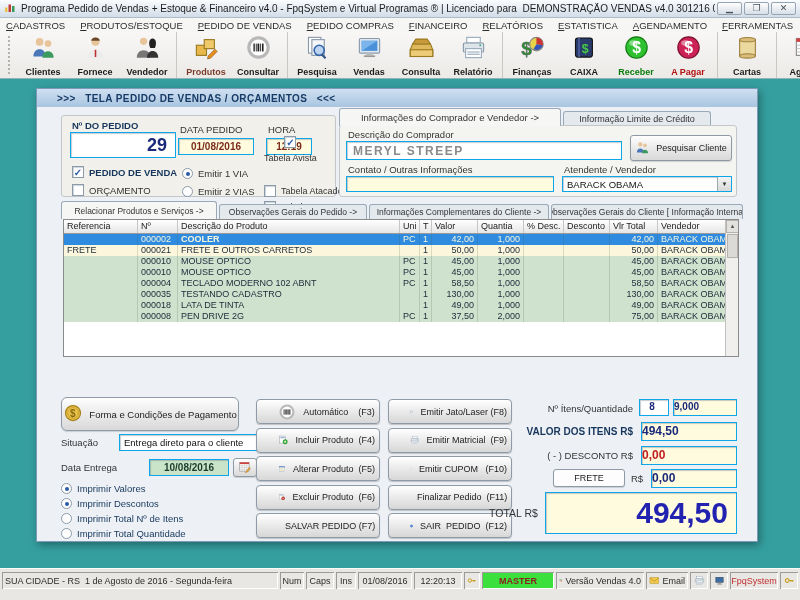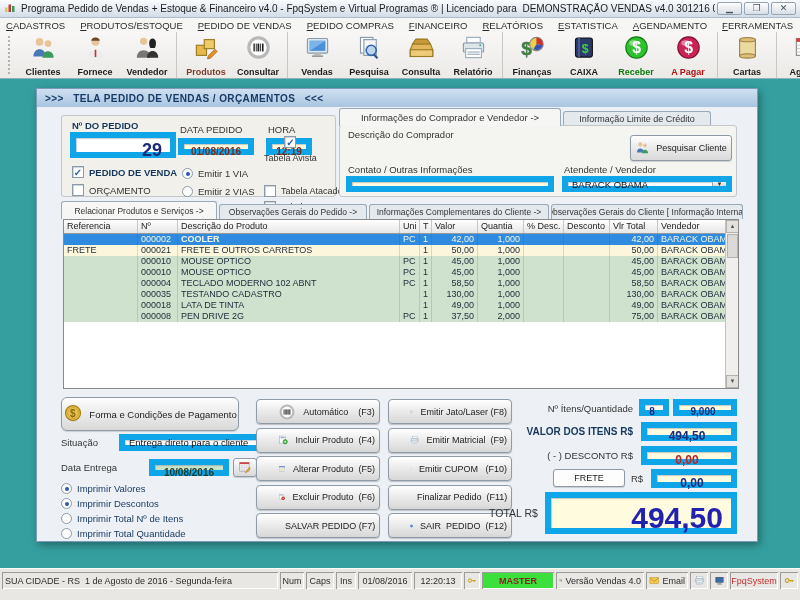--- a/index.html
+++ b/index.html
@@ -21,28 +21,28 @@
     background:linear-gradient(#f8f7f6,#eceae7);border-bottom:1px solid #8fb4b8;display:flex;align-items:stretch;padding-left:8px;}
   #toolbar::before{content:"";width:3px;margin:4px 4px 4px 0;border-left:2px dotted #b5b2ae;}
   .tgroup{display:flex;border-right:1px solid #cac7c2;padding:0 3px;}
   .tbtn{min-width:52px;padding:2px 5px 1px;display:flex;flex-direction:column;align-items:center;justify-content:space-between;border-radius:3px;}
   .tlabel{font-size:9px;font-weight:bold;color:#1c1c1c;white-space:nowrap;}
 
   
   #appwin{position:absolute;left:36px;top:88px;width:722px;height:454px;background:#edf1f6;
     border:1px solid #7d9ab8;box-shadow:2px 3px 8px rgba(0,0,0,.35);}
   #wtitle{position:absolute;left:0;top:0;width:100%;height:18px;
-    background:linear-gradient(#cfe0f1,#a9c5e0);display:flex;align-items:center;padding-left:8px;
+    background:linear-gradient(#cfe0f1,#a9c5e0);display:flex;align-items:center;padding-left:20px;
     font-size:10px;font-weight:bold;color:#173a66;letter-spacing:.4px;white-space:pre;}
   #wbody{position:absolute;left:0;top:18px;width:720px;height:434px;}
 
   .gbox{position:absolute;background:#f1f0ea;border:1px solid #c3c7c9;border-radius:3px;}
   .lbl{position:absolute;font-size:9.5px;color:#333;white-space:nowrap;}
   .lbl.navy{color:#16365c;font-weight:bold;}
-  .fld{position:absolute;font-size:10px;border:6px solid #0ea5e9;
+  .fld{position:absolute;font-size:10px;border:1px solid #0ea5e9;
     box-shadow:inset 1px 1px 1px rgba(90,110,130,.35);background:#fff;}
   .fld.cream{background:#fffbdf;}
   .fld.green{background:#c9e4c9;}
   .chk,.rad{position:absolute;display:flex;align-items:center;gap:5px;font-size:9.5px;color:#333;white-space:nowrap;}
   .chk .box{width:12px;height:12px;background:#fff;border:1px solid #8a9aa8;box-shadow:inset 1px 1px 1px rgba(90,110,130,.3);
     font-size:10px;line-height:11px;text-align:center;color:#2a5aa8;font-weight:bold;}
   .chk.on .box::after{content:"✓";}
   .rad .box{width:11px;height:11px;border-radius:50%;background:#fff;border:1px solid #8a9aa8;position:relative;}
   .rad.on .box::after{content:"";position:absolute;left:2.5px;top:2.5px;width:4px;height:4px;border-radius:50%;background:#2a5aa8;}
 
@@ -51,21 +51,21 @@
   .tab.active{background:#f6f7f4;font-size:9.5px;z-index:2;}
 
   .btn3d{position:absolute;border:1px solid #8e9aa5;border-radius:3px;
     background:linear-gradient(#fefefe,#ececec 45%,#d9d9d9);
     display:flex;align-items:center;justify-content:center;gap:6px;font-size:9.5px;color:#1c1c1c;box-shadow:0 1px 1px rgba(0,0,0,.15);}
   .combo{display:flex;align-items:center;padding-left:4px;font-size:9.5px;color:#111;}
   .combo .arr{margin-left:auto;width:14px;align-self:stretch;background:linear-gradient(#f4f4f4,#d8d8d8);
     border-left:1px solid #9aa;display:flex;align-items:center;justify-content:center;font-size:6px;color:#333;}
 
   
-  #grid{position:absolute;left:26px;top:112px;width:676px;height:170px;background:#fff;border:1px solid #8a8a8a;overflow:hidden;}
+  #grid{position:absolute;left:26px;top:112px;width:676px;height:138px;background:#fff;border:1px solid #8a8a8a;overflow:hidden;}
   #ghead{display:flex;height:14px;background:linear-gradient(#ffffff,#e6e6e6);border-bottom:1px solid #9a9a9a;}
   #ghead .hc{font-size:9px;color:#1c1c1c;padding:1px 3px;border-right:1px solid #c6c6c6;overflow:hidden;white-space:nowrap;}
   .grow{display:flex;height:11px;}
   .grow .c{font-size:9px;color:#1c2a3a;padding:0 3px;border-right:1px solid rgba(60,90,60,.18);
     white-space:nowrap;overflow:hidden;line-height:11px;}
   .grow.cream{background:#fcf6dd;}
   .grow.green{background:#cfe2cd;}
   .grow.selected{background:#2f8be0;}
   .grow.selected .c{color:#f6f6dc;}
   #vsb{position:absolute;right:0;top:0;width:13px;height:168px;background:#f0efed;border-left:1px solid #c0c0c0;}
@@ -73,21 +73,21 @@
     font-size:6px;text-align:center;line-height:11px;color:#555;}
   #sbthumb{position:absolute;left:1px;top:14px;width:11px;height:24px;background:#dcdad6;border:1px solid #b5b2ae;}
 
   
   .abtn{position:absolute;width:124px;height:25px;border:1px solid #8e9aa5;border-radius:4px;
     background:linear-gradient(#ffffff,#ececec 45%,#d7d7d7);display:flex;align-items:center;padding-left:21px;gap:7px;
     box-shadow:0 1px 1px rgba(0,0,0,.2);}
   .abtn .alabel{font-size:9px;color:#1c1c1c;white-space:pre;flex:1;text-align:center;padding-right:4px;}
 
   
-  .tot-val{font-weight:bold;color:#1a2a7a;text-align:center;padding:1px 4px 0 0;}
+  .tot-val{font-weight:bold;color:#1a2a7a;text-align:left;padding:1px 4px 0 0;}
   #bigtotal{font-size:30px;font-weight:bold;color:#2222b0;text-align:right;line-height:40px;padding-right:8px;}
 
   
   #statusbar{position:absolute;left:0;top:568px;width:800px;height:32px;background:#e9e7e3;border-top:1px solid #fbfbf9;
     display:flex;align-items:flex-start;padding:3px 2px 0;gap:2px;}
   .seg{height:17px;background:#e9e7e3;box-shadow:inset 1px 1px 0 #9b9b9b,inset -1px -1px 0 #ffffff;
     font-size:9px;color:#2c2c2c;display:flex;align-items:center;justify-content:center;gap:3px;white-space:pre;overflow:hidden;padding:0 3px;}
 </style>
 </head>
 <body>
@@ -187,36 +187,36 @@
               <rect x="13.5" y="8.5" width=".8" height="7"></rect>
               <rect x="15.1" y="8.5" width="1.4" height="7"></rect>
             </g>
           </svg>
           <span class="tlabel" style="color:#1c1c1c">Consultar</span>
         </div>
       </div>
       <div class="tgroup">
         <div class="tbtn">
           <svg width="27" height="27" viewBox="0 0 24 24">
+            <rect x="4" y="3" width="11" height="14" fill="#fff" stroke="#8899aa"></rect>
+            <rect x="7" y="5" width="11" height="14" fill="#f4f6f8" stroke="#8899aa"></rect>
+            <circle cx="13.5" cy="14.5" r="4.5" fill="rgba(120,170,230,.45)" stroke="#3366aa" stroke-width="1.4"></circle>
+            <rect x="16.3" y="17.3" width="5" height="2" transform="rotate(45 16.3 17.3)" fill="#335588"></rect>
+          </svg>
+          <span class="tlabel" style="color:#1c1c1c">Pesquisa</span>
+        </div>
+        <div class="tbtn">
+          <svg width="27" height="27" viewBox="0 0 24 24">
             <rect x="3" y="4" width="18" height="13" rx="1" fill="#dfe8f0" stroke="#8899aa"></rect>
             <rect x="5" y="6" width="14" height="9" fill="#4a90d9"></rect>
             <path d="M5 6h14L5 15z" fill="#7ab4ea"></path>
             <rect x="9" y="17" width="6" height="2" fill="#bbb"></rect>
             <rect x="7" y="19" width="10" height="1.5" fill="#999"></rect>
           </svg>
           <span class="tlabel" style="color:#1c1c1c">Vendas</span>
-        </div>
-        <div class="tbtn">
-          <svg width="27" height="27" viewBox="0 0 24 24">
-            <rect x="4" y="3" width="11" height="14" fill="#fff" stroke="#8899aa"></rect>
-            <rect x="7" y="5" width="11" height="14" fill="#f4f6f8" stroke="#8899aa"></rect>
-            <circle cx="13.5" cy="14.5" r="4.5" fill="rgba(120,170,230,.45)" stroke="#3366aa" stroke-width="1.4"></circle>
-            <rect x="16.3" y="17.3" width="5" height="2" transform="rotate(45 16.3 17.3)" fill="#335588"></rect>
-          </svg>
-          <span class="tlabel" style="color:#1c1c1c">Pesquisa</span>
         </div>
         <div class="tbtn">
           <svg width="27" height="27" viewBox="0 0 24 24">
             <path d="M4 9l3-4.5h10L20 9" fill="#c89a3a" stroke="#9a7a20"></path>
             <path d="M4 9h16l2 5v6H2v-6z" fill="#e0b75a" stroke="#9a7a20"></path>
             <rect x="2" y="14" width="20" height="6" fill="#eecb77" stroke="#9a7a20"></rect>
           </svg>
           <span class="tlabel" style="color:#1c1c1c">Consulta</span>
         </div>
         <div class="tbtn">
@@ -334,20 +334,21 @@
         <label class="chk" style="left:202px;top:69px;font-size:9px;">
           <span class="box"></span>
             <span>Tabela Atacado</span>
           </label>
       </div>
 
       <div class="tab active" style="left:302px;top:1px;width:222px;height:18px;">Informações do Comprador e Vendedor  -&gt;</div>
       <div class="tab" style="left:526px;top:4px;width:148px;height:15px;">Informação Limite de Crédito</div>
       <div class="gbox" style="left:302px;top:18px;width:398px;height:72px;background:#f4f4f0;">
         <span class="lbl" style="left:8px;top:3px;">Descrição do Comprador</span>
+        <div class="fld" style="left:6px;top:15px;width:276px;height:19px;font-size:12px;font-weight:bold;color:#8a8a8a;letter-spacing:1.5px;padding:2px 0 0 6px;">MERYL STREEP</div>
         <div class="btn3d" style="left:290px;top:9px;width:102px;height:26px;">
           <span id="ic-pesq"><svg width="15" height="15" viewBox="0 0 24 24">
                 <circle cx="8.5" cy="7" r="3.4" fill="#e8c49a"></circle>
                 <path d="M3 20c0-4 2.4-6.4 5.5-6.4S14 16 14 20z" fill="#4a77b8"></path>
                 <circle cx="16" cy="8.5" r="3" fill="#e8c49a"></circle>
                 <path d="M11 21c0-3.5 2.2-5.6 5-5.6s5 2.1 5 5.6z" fill="#3c9a5f"></path>
               </svg></span>
           <span style="font-size:9px;">Pesquisar Cliente</span>
         </div>
         <span class="lbl" style="left:8px;top:38px;">Contato / Outras Informações</span>

